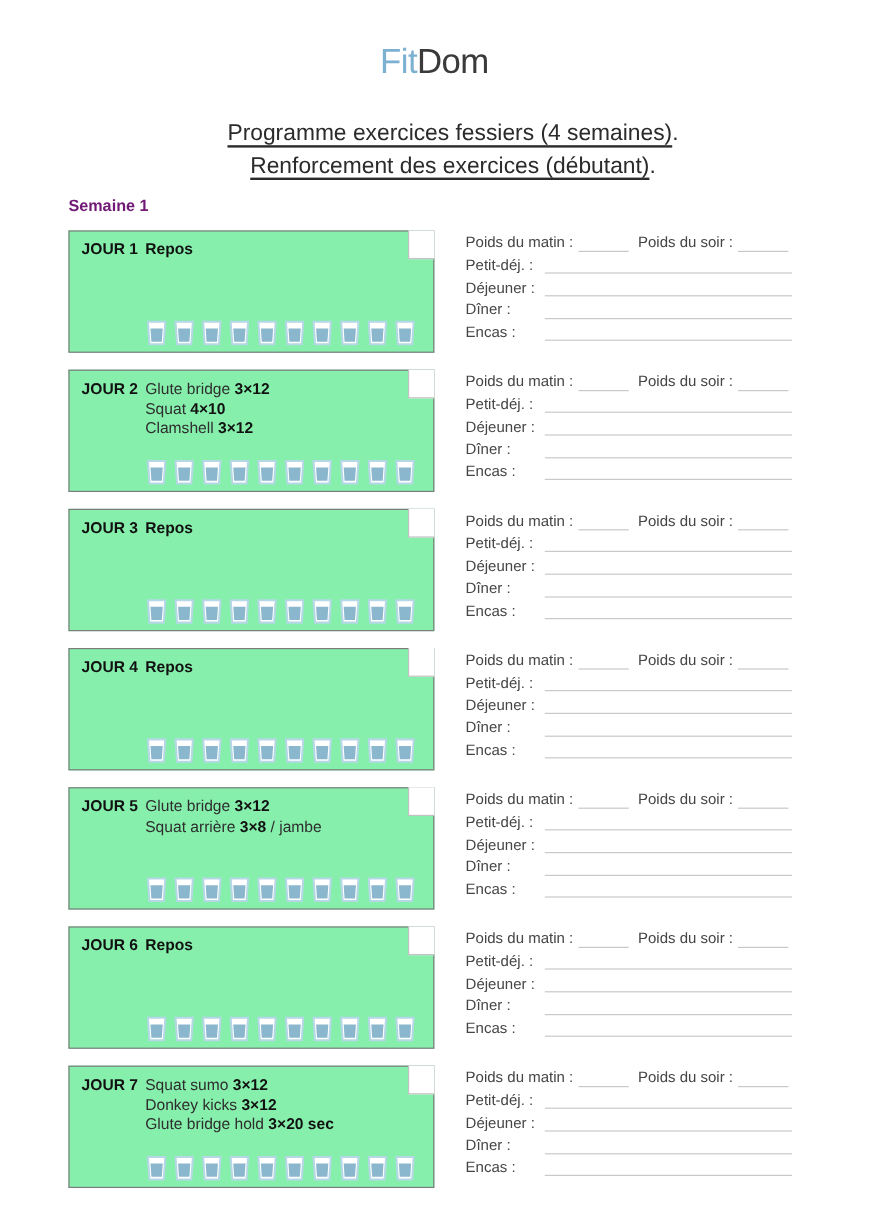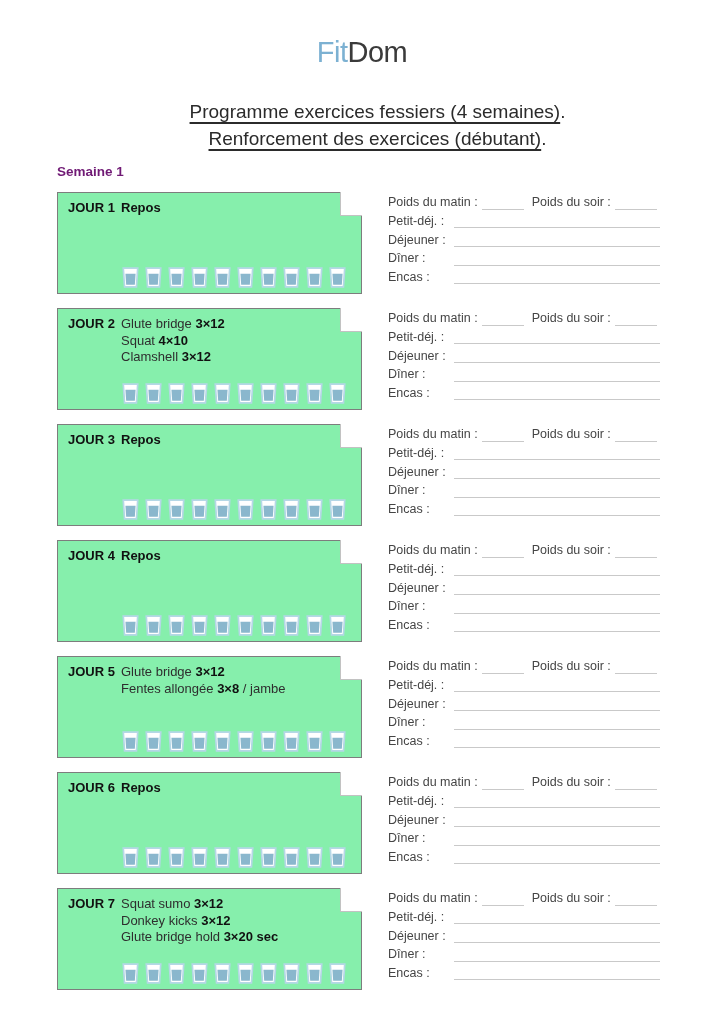--- a/index.html
+++ b/index.html
@@ -389,21 +389,21 @@
         <span class="line long"></span>
       </div>
     </div>
   </section>
 
   <section class="day-row">
     <div class="day-box">
       <div class="day-label">JOUR 5</div>
       <div class="exercises">
             <div><span>Glute bridge </span><b>3×12</b><span></span></div>
-            <div><span>Fentes allongée </span><b>3×8</b><span> / jambe</span></div>
+            <div><span>Squat arrière </span><b>3×8</b><span> / jambe</span></div>
           </div>
       <div class="checkbox"></div>
       <div class="glasses">
             <svg viewBox="0 0 20 24" width="17" height="23" class="glass">
               <path d="M1.5 1 L18.5 1 L17 23 L3 23 Z" fill="#ffffff" stroke="#b5d7e6" stroke-width="2"></path>
               <path d="M4 7.5 L16 7.5 L15.1 20.5 L4.9 20.5 Z" fill="#8ab7cd"></path>
             </svg>
             <svg viewBox="0 0 20 24" width="17" height="23" class="glass">
               <path d="M1.5 1 L18.5 1 L17 23 L3 23 Z" fill="#ffffff" stroke="#b5d7e6" stroke-width="2"></path>
               <path d="M4 7.5 L16 7.5 L15.1 20.5 L4.9 20.5 Z" fill="#8ab7cd"></path>

